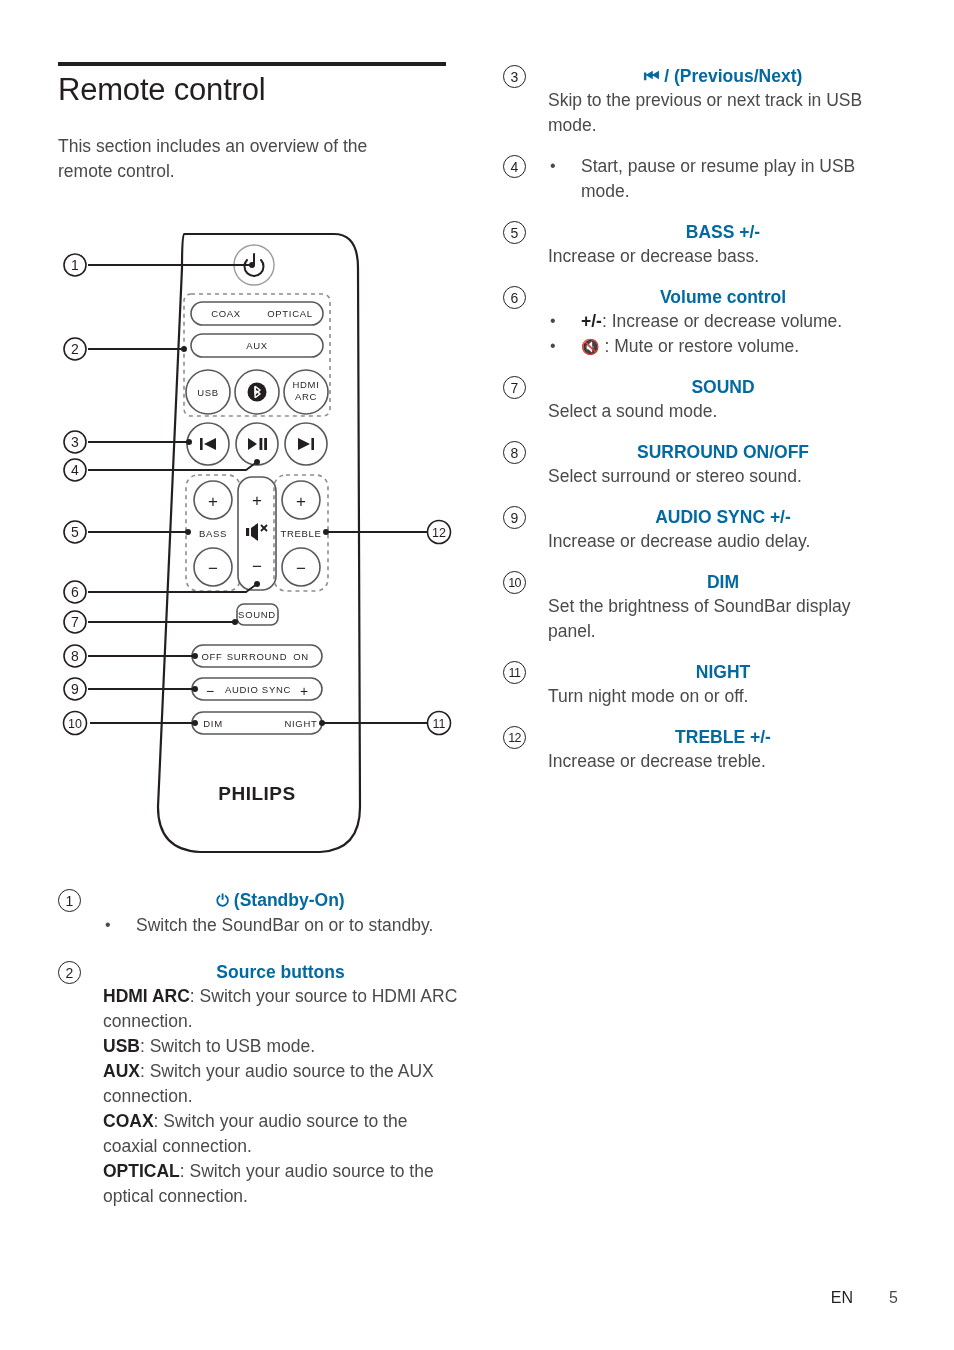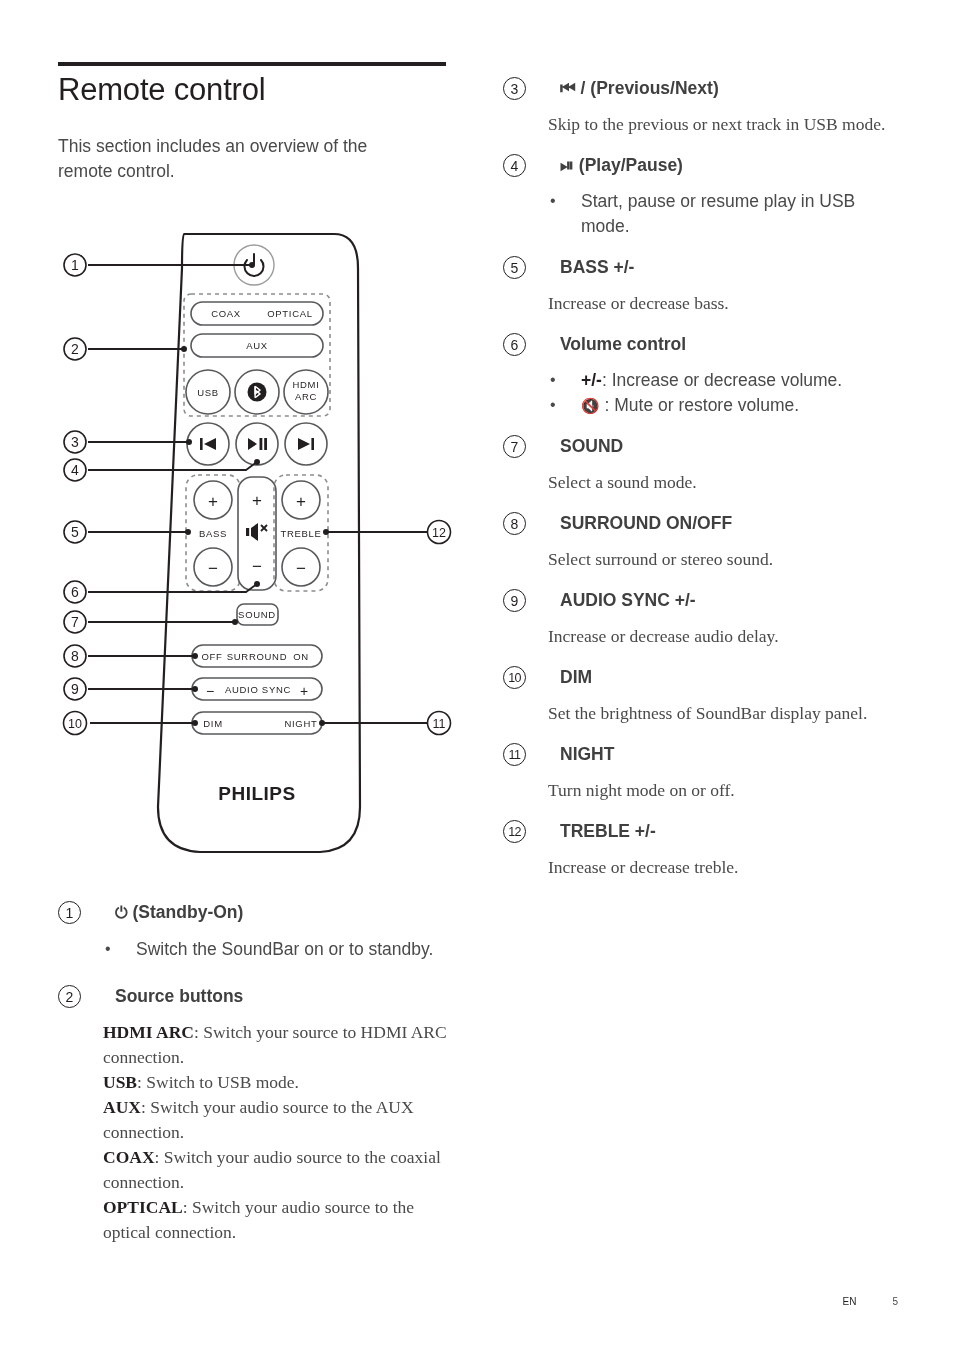--- a/index.html
+++ b/index.html
@@ -77,31 +77,31 @@
     text-align: center;
     color: #231f20;
     font-family: "Liberation Sans", sans-serif;
     box-sizing: border-box;
   }
   .num.wide { font-size: 12.5px; letter-spacing: -0.6px; }
 
   .item-title {
     font-size: 17.5px;
     font-weight: bold;
-    color: #404040;
+    color: #0369a1;
     line-height: 24px;
-    margin: 12px;
+    margin: 0;
+    text-align: center;
   }
   .item-desc {
     font-size: 17.5px;
     line-height: 25px;
     color: #4a4a4a;
     margin: 0;
     font-weight: normal;
-    font-family: Liberation Serif, serif;
   }
   .bullet-line {
     position: relative;
     padding-left: 33px;
     font-size: 17.5px;
     line-height: 25px;
     color: #4a4a4a;
   }
   .bullet-line::before {
     content: "\2022";
@@ -121,21 +121,21 @@
     width: 400px;
     height: 650px;
   }
   .diagram svg { display: block; }
 
   
   .footer {
     position: absolute;
     right: 56px;
     bottom: 43px;
-    font-size: 10px;
+    font-size: 16px;
     color: #231f20;
     margin-top: 25px;
   }
   .footer .lang { margin-right: 36px; font-weight: normal; }
   .footer .pg { color: #4a4a4a; }
 </style>
 </head>
 <body>
 
 <div class="page">
@@ -362,23 +362,20 @@
     <div class="item">
       <div class="num">3</div>
       <div class="item-title">
         <span>⏮</span><span> / (Previous/Next)</span>
       </div>
       <div class="item-desc">Skip to the previous or next track in USB mode.</div>
     </div>
 
     <div class="item">
       <div class="num">4</div>
-      <div class="item-title">
-        <span>⏯</span><span> (Play/Pause)</span>
-      </div>
       <div class="bullet-line">Start, pause or resume play in USB mode.</div>
     </div>
 
     <div class="item">
       <div class="num">5</div>
       <div class="item-title">BASS +/-</div>
       <div class="item-desc">Increase or decrease bass.</div>
     </div>
 
     <div class="item">

